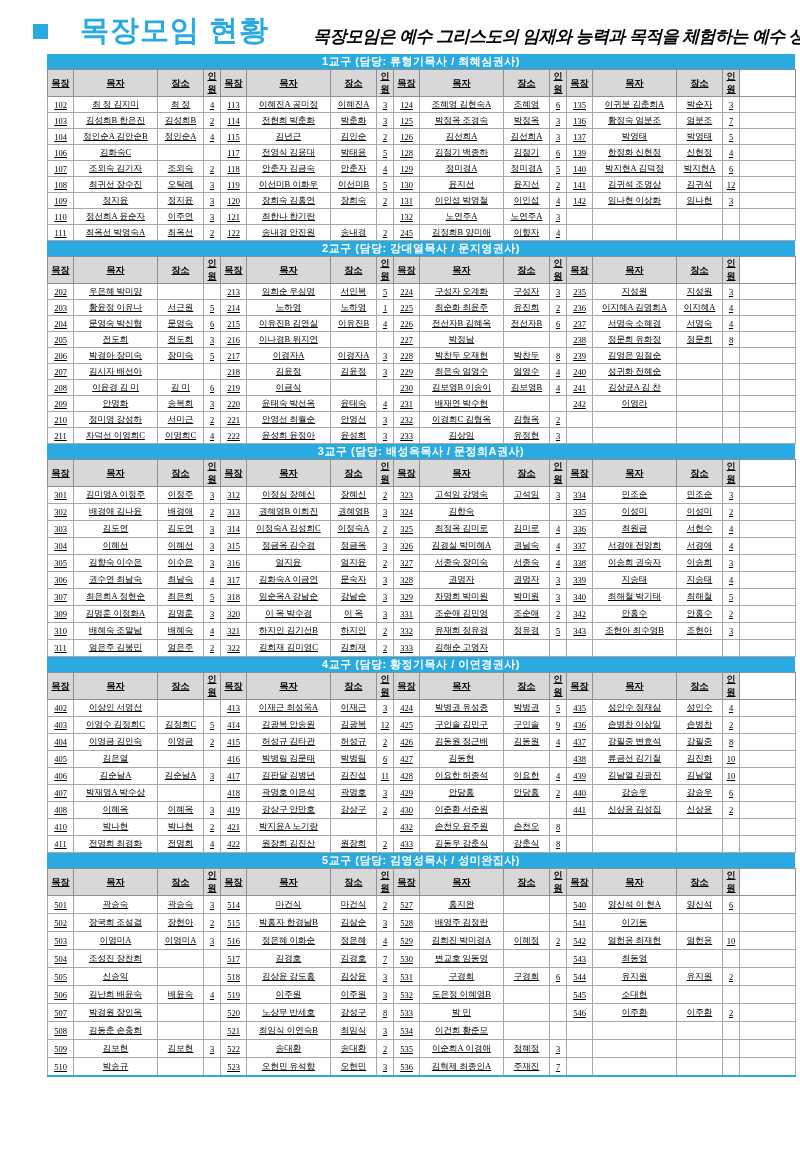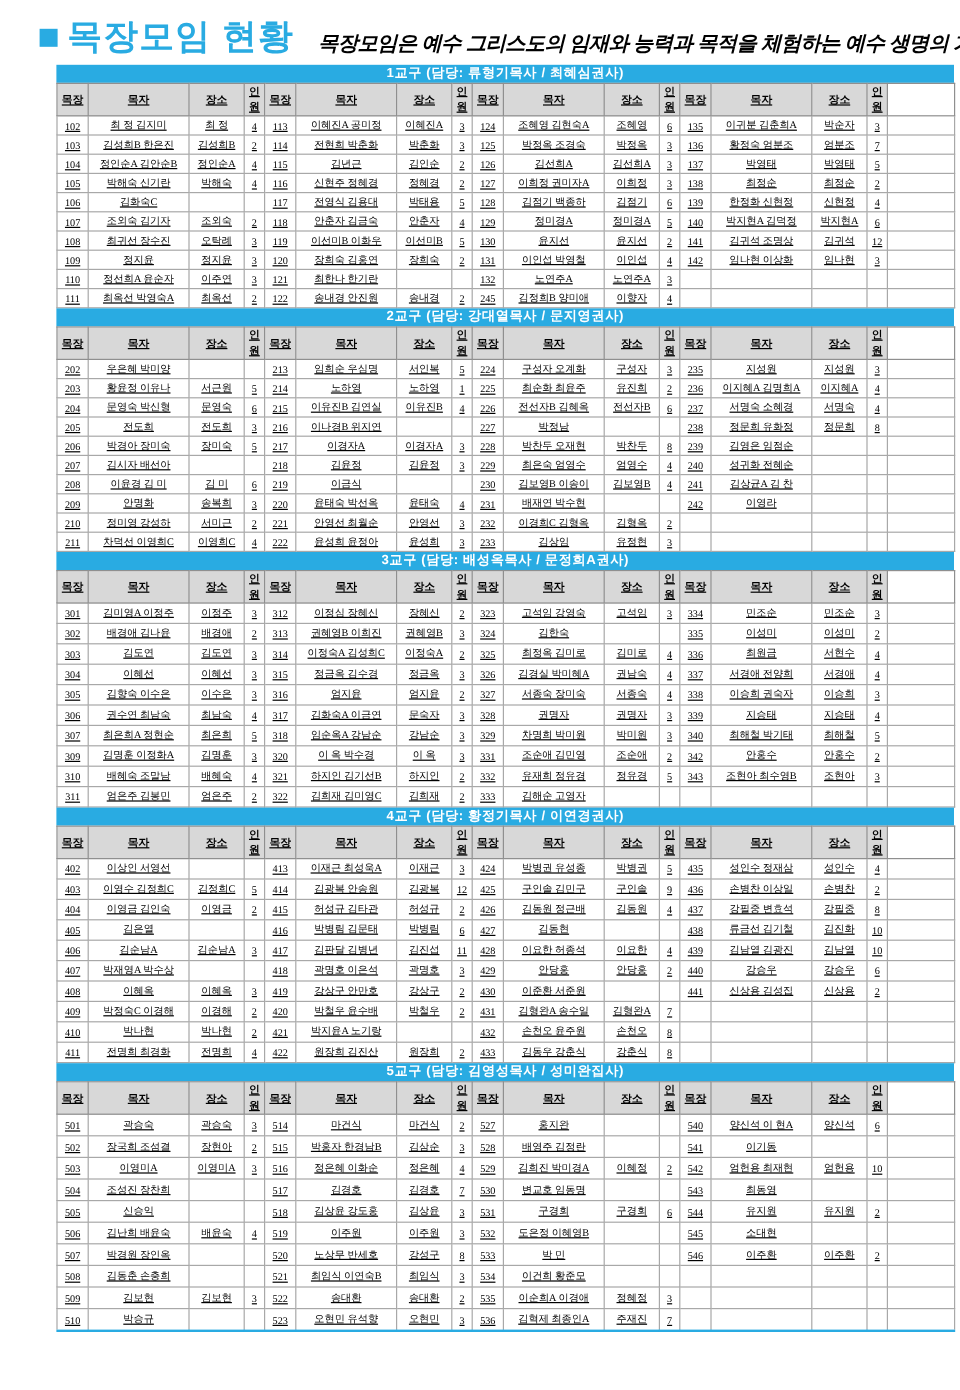--- a/index.html
+++ b/index.html
@@ -1,18 +1,18 @@
 <!DOCTYPE html>
 <html><head>
 <meta charset="utf-8">
 <style>
   html,body{margin:0;padding:0;background:#fff;}
   body{width:800px;height:1158px;font-family:"Liberation Sans",sans-serif;color:#000;overflow:hidden;}
   .page{padding:10px 0 0 33px;}
-  .titlebar{display:flex;align-items:center;height:42px;margin-bottom:2px;}
+  .titlebar{display:flex;align-items:center;height:42px;margin-bottom:2px;gap:24px;}
   .sq{width:15px;height:15px;background:#29abe2;margin-right:8px;flex:0 0 auto;}
   .page-title{font-size:29px;font-weight:bold;color:#29abe2;letter-spacing:1px;white-space:nowrap;}
   .subtitle{font-size:17px;font-weight:bold;font-style:italic;margin-left:20px;letter-spacing:-0.6px;white-space:nowrap;padding-top:10px;}
   .tablewrap{width:748px;margin-left:14px;}
   .banner{background:#29abe2;color:#fff;text-align:center;font-weight:bold;font-size:11px;height:15px;line-height:15px;letter-spacing:0.5px;}
   table{border-collapse:collapse;table-layout:fixed;width:748px;text-decoration:underline;}
   th{background:#d8d8d8;font-size:9px;font-weight:bold;height:13px;padding:0;border:1px solid #8f8f8f;font-family:"Liberation Sans",sans-serif;}
   th.c-tail{background:#fff;}
   td{font-size:8.5px;text-align:center;padding:0;border:1px solid #a8a8a8;white-space:nowrap;overflow:hidden;font-family:"Liberation Serif",serif;}
   .h15 td{height:15px;}
@@ -125,39 +125,20 @@
               <td class="c-name">김선희A</td>
               <td class="c-place">김선희A</td>
               <td class="c-cnt">3</td>
               <td class="c-id">137</td>
               <td class="c-name">박영태</td>
               <td class="c-place">박영태</td>
               <td class="c-cnt">5</td>
               <td class="c-tail"></td>
             </tr>
             <tr>
-              <td class="c-id">105</td>
-              <td class="c-name">박해숙 신기란</td>
-              <td class="c-place">박해숙</td>
-              <td class="c-cnt">4</td>
-              <td class="c-id">116</td>
-              <td class="c-name">신현주 정혜경</td>
-              <td class="c-place">정혜경</td>
-              <td class="c-cnt">2</td>
-              <td class="c-id">127</td>
-              <td class="c-name">이희정 권미자A</td>
-              <td class="c-place">이희정</td>
-              <td class="c-cnt">3</td>
-              <td class="c-id">138</td>
-              <td class="c-name">최정순</td>
-              <td class="c-place">최정순</td>
-              <td class="c-cnt">2</td>
-              <td class="c-tail"></td>
-            </tr>
-            <tr>
               <td class="c-id">106</td>
               <td class="c-name">김화숙C</td>
               <td class="c-place"></td>
               <td class="c-cnt"></td>
               <td class="c-id">117</td>
               <td class="c-name">전영식 김용대</td>
               <td class="c-place">박태용</td>
               <td class="c-cnt">5</td>
               <td class="c-id">128</td>
               <td class="c-name">김점기 백종하</td>
@@ -912,39 +893,20 @@
               <td class="c-name">이준환 서준원</td>
               <td class="c-place"></td>
               <td class="c-cnt"></td>
               <td class="c-id">441</td>
               <td class="c-name">신상용 김성집</td>
               <td class="c-place">신상용</td>
               <td class="c-cnt">2</td>
               <td class="c-tail"></td>
             </tr>
             <tr>
-              <td class="c-id">409</td>
-              <td class="c-name">박정숙C 이경해</td>
-              <td class="c-place">이경해</td>
-              <td class="c-cnt">2</td>
-              <td class="c-id">420</td>
-              <td class="c-name">박철우 윤수배</td>
-              <td class="c-place">박철우</td>
-              <td class="c-cnt">2</td>
-              <td class="c-id">431</td>
-              <td class="c-name">김형완A 송수일</td>
-              <td class="c-place">김형완A</td>
-              <td class="c-cnt">7</td>
-              <td class="c-id"></td>
-              <td class="c-name"></td>
-              <td class="c-place"></td>
-              <td class="c-cnt"></td>
-              <td class="c-tail"></td>
-            </tr>
-            <tr>
               <td class="c-id">410</td>
               <td class="c-name">박나현</td>
               <td class="c-place">박나현</td>
               <td class="c-cnt">2</td>
               <td class="c-id">421</td>
               <td class="c-name">박지윤A 노기랑</td>
               <td class="c-place"></td>
               <td class="c-cnt"></td>
               <td class="c-id">432</td>
               <td class="c-name">손천오 윤주원</td>

